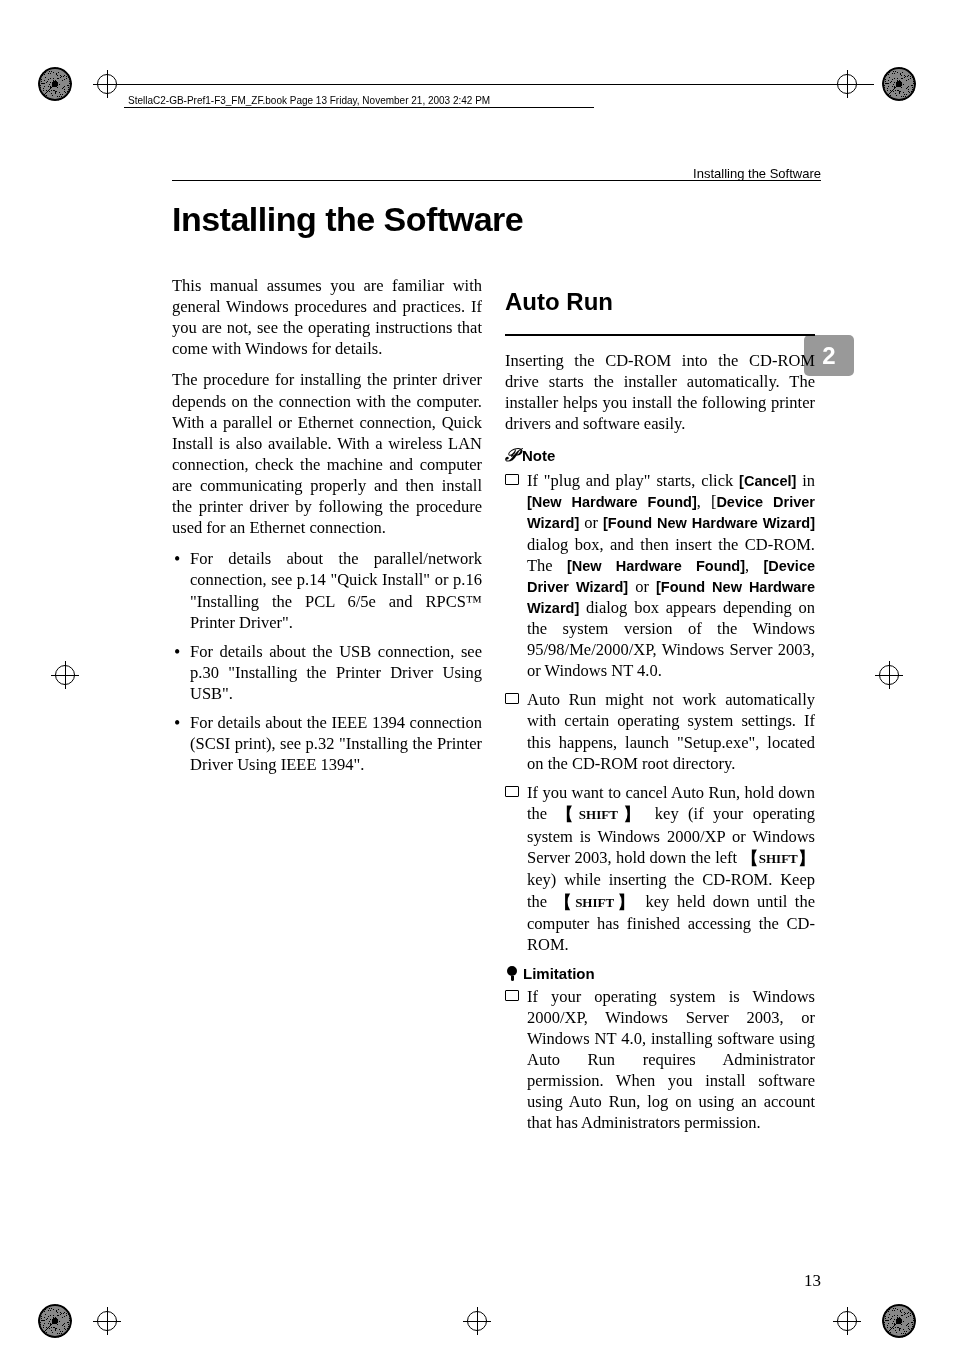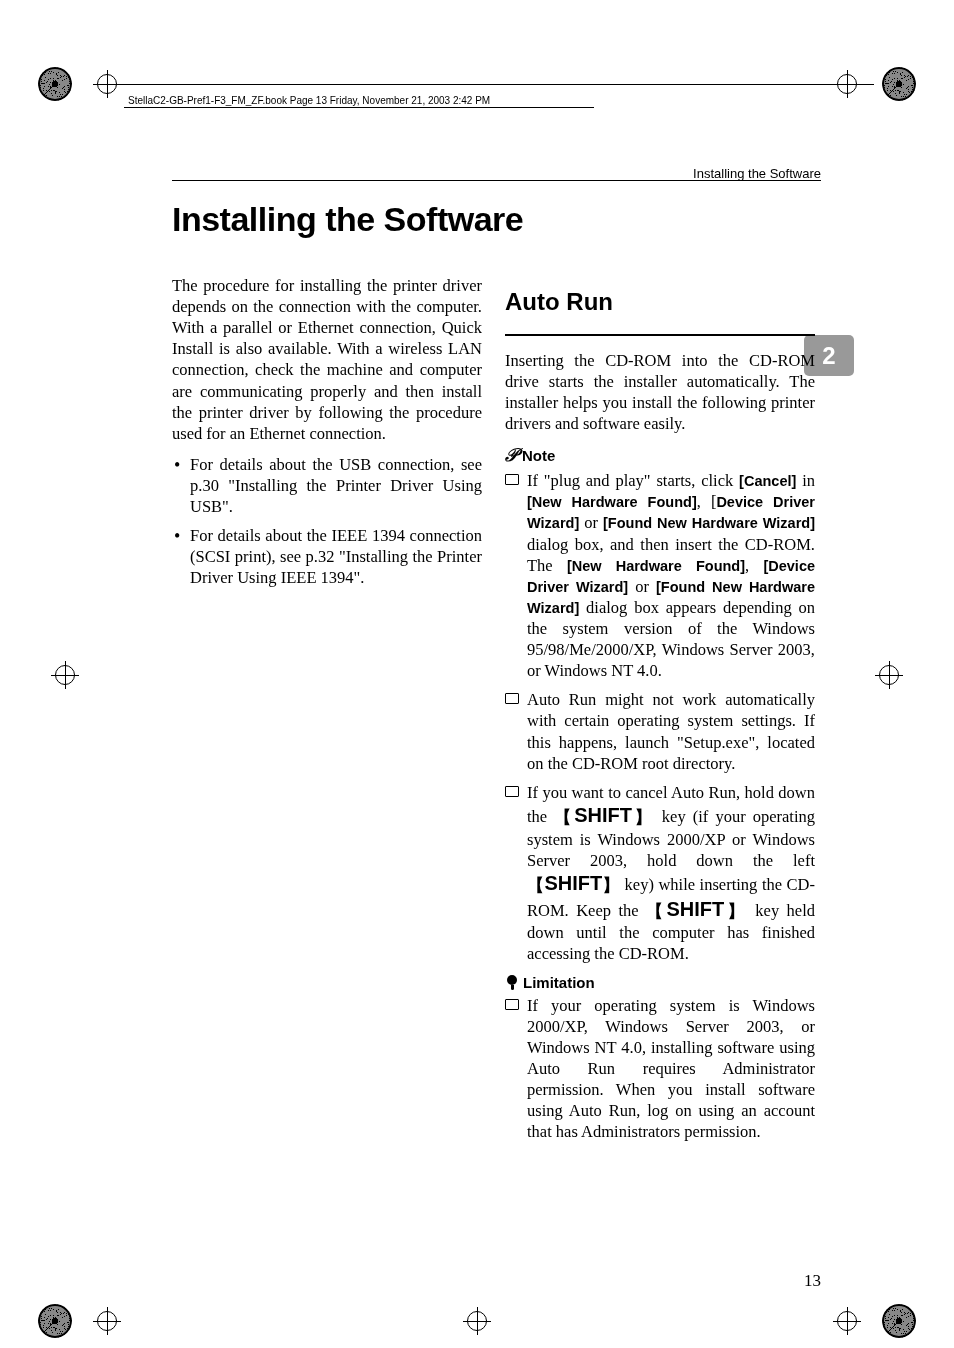--- a/index.html
+++ b/index.html
@@ -40,21 +40,21 @@
     .note-icon { font-style: italic; font-family: 'Brush Script MT', cursive; font-size:18px; }
     .limit-icon { width:14px; height:14px; display:inline-block; position:relative;}
     .limit-icon::before { content:''; position:absolute; width:10px; height:10px; border-radius:50%; background:#000; top:0; left:2px;}
     .limit-icon::after { content:''; position:absolute; width:3px; height:5px; background:#000; bottom:-1px; left:5.5px; border-radius:0 0 2px 2px;}
 
     .box-list { list-style:none; padding:0;}
     .box-list li { position:relative; padding-left:22px; margin-bottom:8px; text-align: justify;}
     .box-list li::before { content:''; position:absolute; left:0; top:4px; width:12px; height:9px; border:1.2px solid #000; border-radius:1px;}
 
     .ui { font-family: Arial, Helvetica, sans-serif; font-weight:bold; font-size:14.5px; }
-    .key { font-family: Liberation Sans, sans-serif; font-weight:bold; font-size:20px; }
+    .key { font-family: Liberation Serif, serif; font-weight:bold; font-size:13px; }
     .bracket { font-family: Arial, sans-serif; font-weight: bold; font-size: 17px; vertical-align: -1px;}
 
     .page-num { position:absolute; right:133px; bottom:57px; font-size:17px; }
   </style>
 </head>
 <body>
 
 <div class="crop-circle-outer" style="top:67px; left:38px;"></div>
 <div class="crop-circle-outer" style="top:67px; right:38px;"></div>
 <div class="crop-circle-outer" style="bottom:10px; left:38px;"></div>
@@ -71,22 +71,24 @@
 
 <div class="header-line">StellaC2-GB-Pref1-F3_FM_ZF.book  Page 13  Friday, November 21, 2003  2:42 PM</div>
 <div class="running-head">Installing the Software</div>
 <div class="hr-top"></div>
 
 <h1 class="page-title">Installing the Software</h1>
 
 <div class="side-tab">2</div>
 
 <div class="col col-left">
+  <p class="para">This manual assumes you are familiar with general Windows procedures and practices. If you are not, see the operating instructions that come with Windows for details.</p>
   <p class="para">The procedure for installing the printer driver depends on the connection with the computer. With a parallel or Ethernet connection, Quick Install is also available. With a wireless LAN connection, check the machine and computer are communicating properly and then install the printer driver by following the procedure used for an Ethernet connection.</p>
   <ul class="bullet-list">
+    <li>For details about the parallel/network connection, see p.14 "Quick Install" or p.16 "Installing the PCL 6/5e and RPCS™ Printer Driver".</li>
     <li>For details about the USB connection, see p.30 "Installing the Printer Driver Using USB".</li>
     <li>For details about the IEEE 1394 connection (SCSI print), see p.32 "Installing the Printer Driver Using IEEE 1394".</li>
   </ul>
 </div>
 
 <div class="col col-right">
   <div style="height:12px"></div>
   <h2 class="h2">Auto Run</h2>
   <p class="para">Inserting the CD-ROM into the CD-ROM drive starts the installer automatically. The installer helps you install the following printer drivers and software easily.</p>
 

